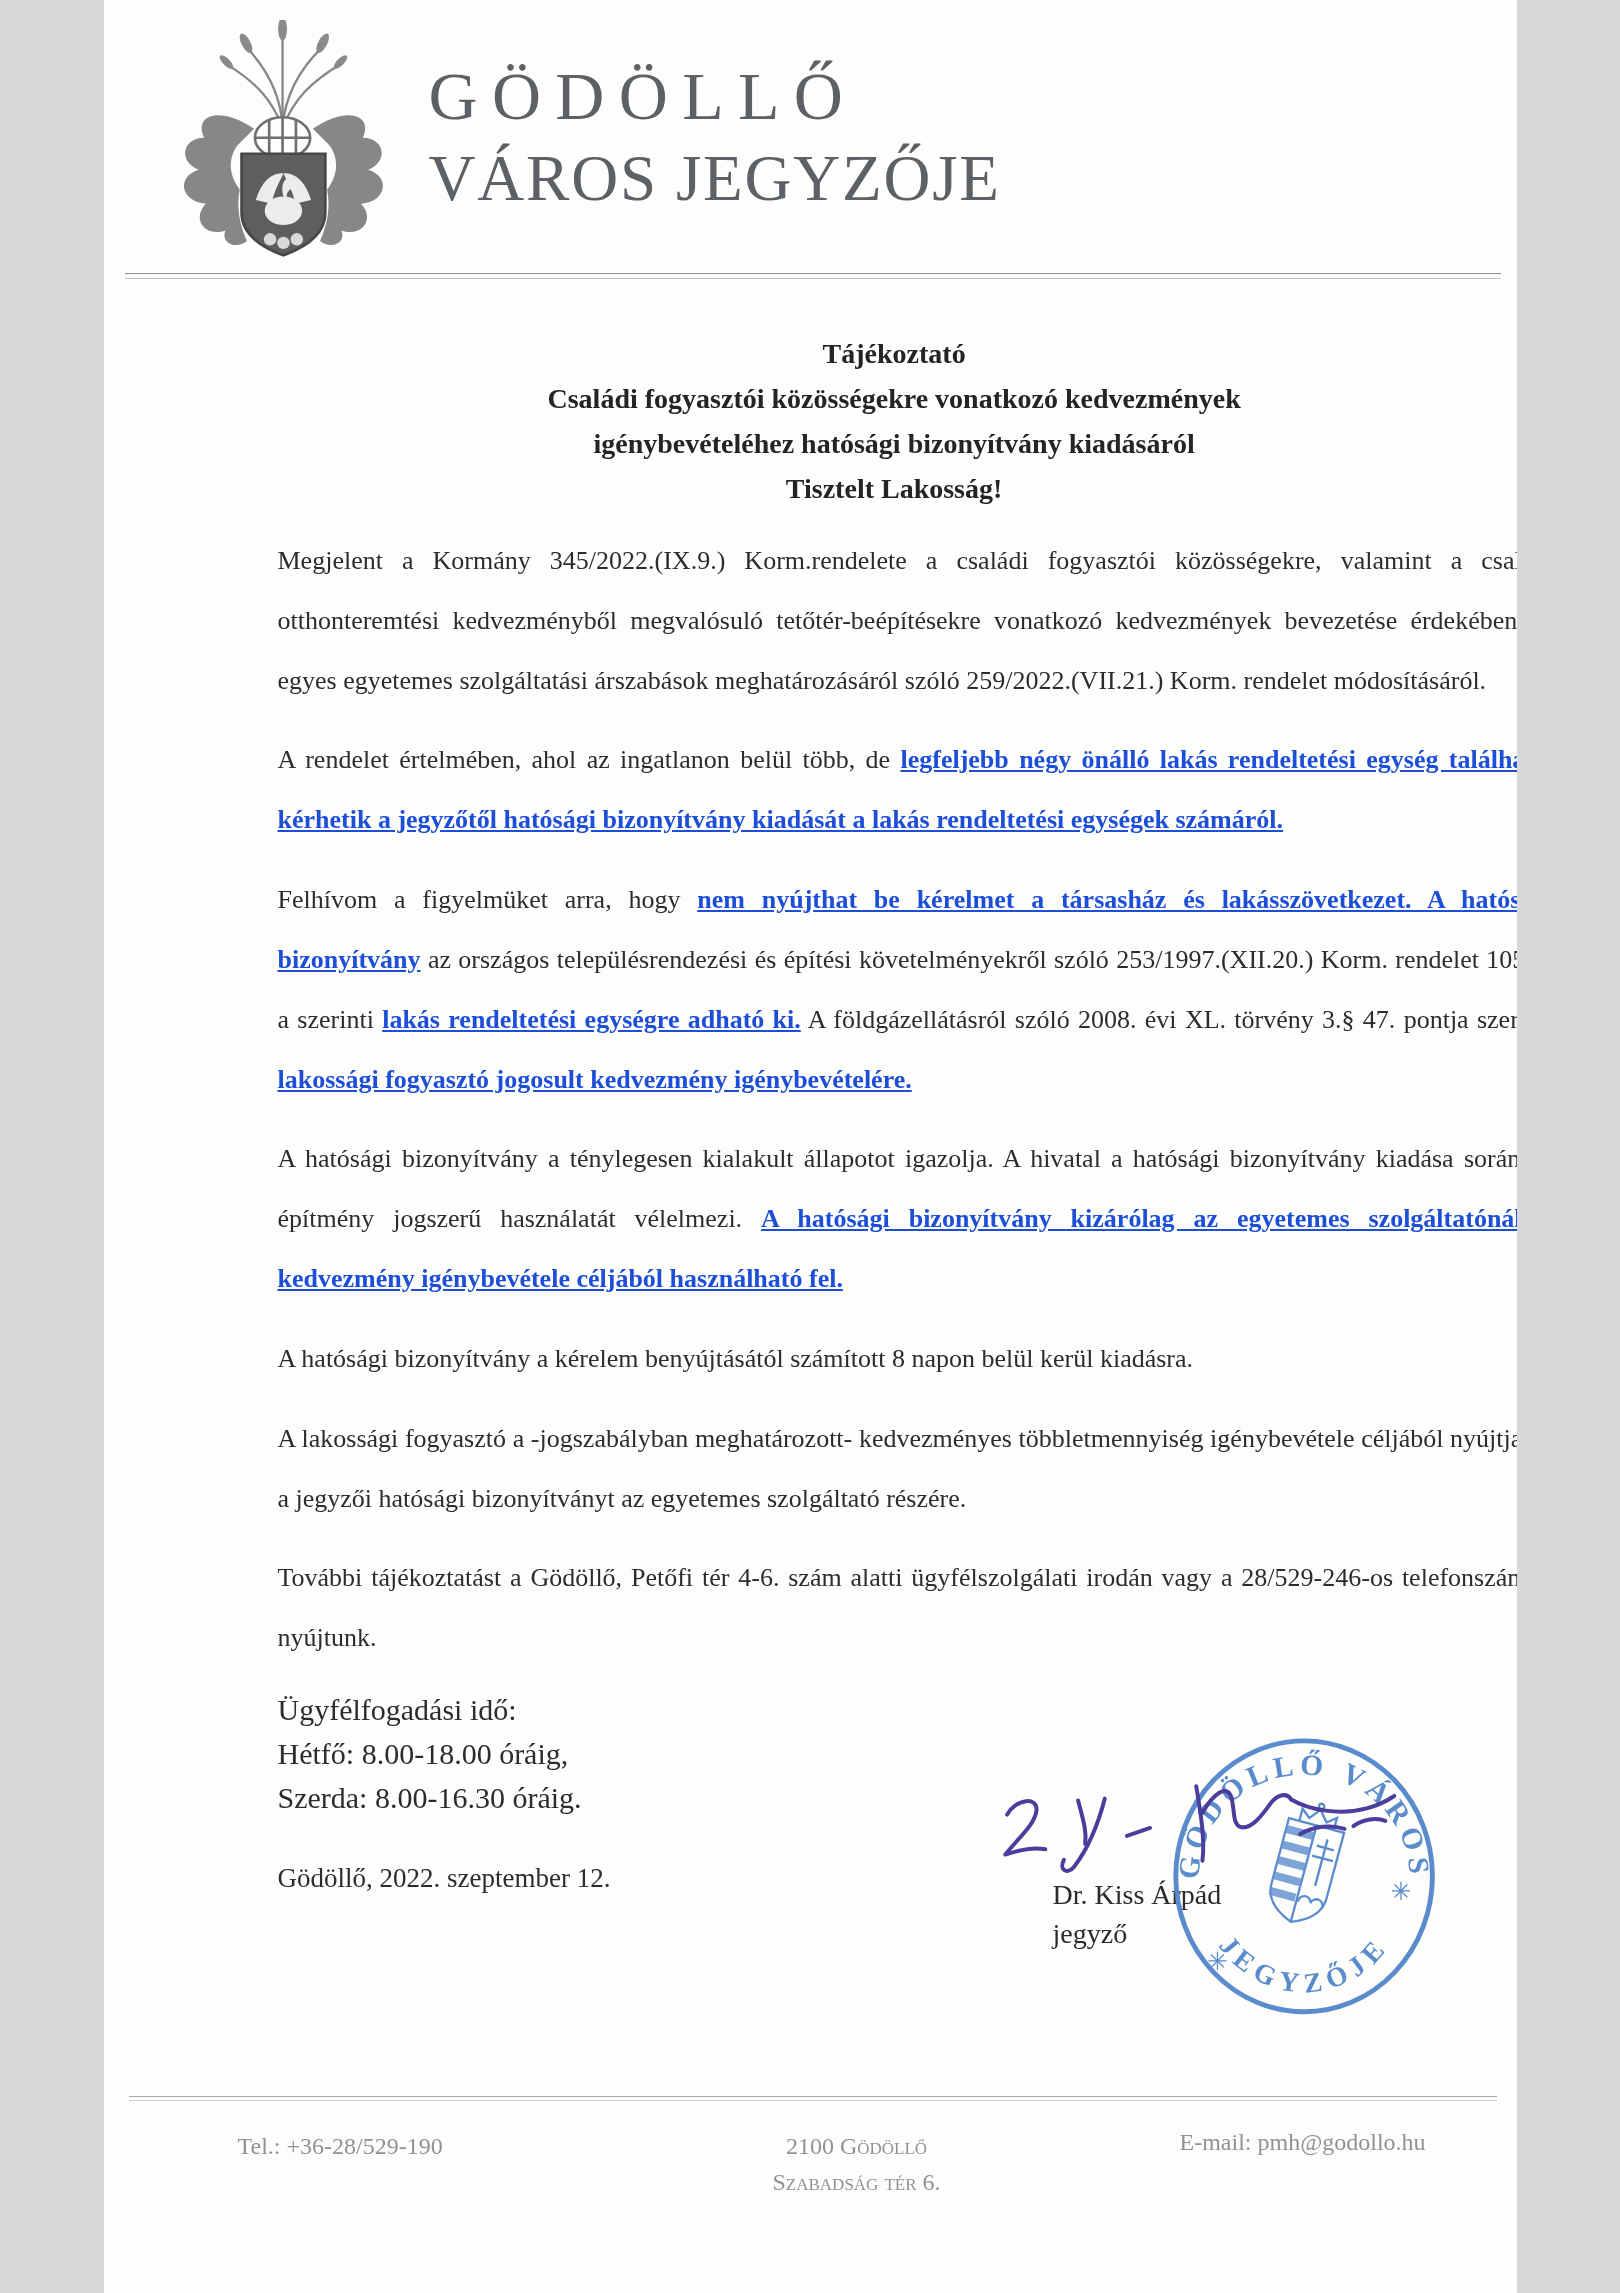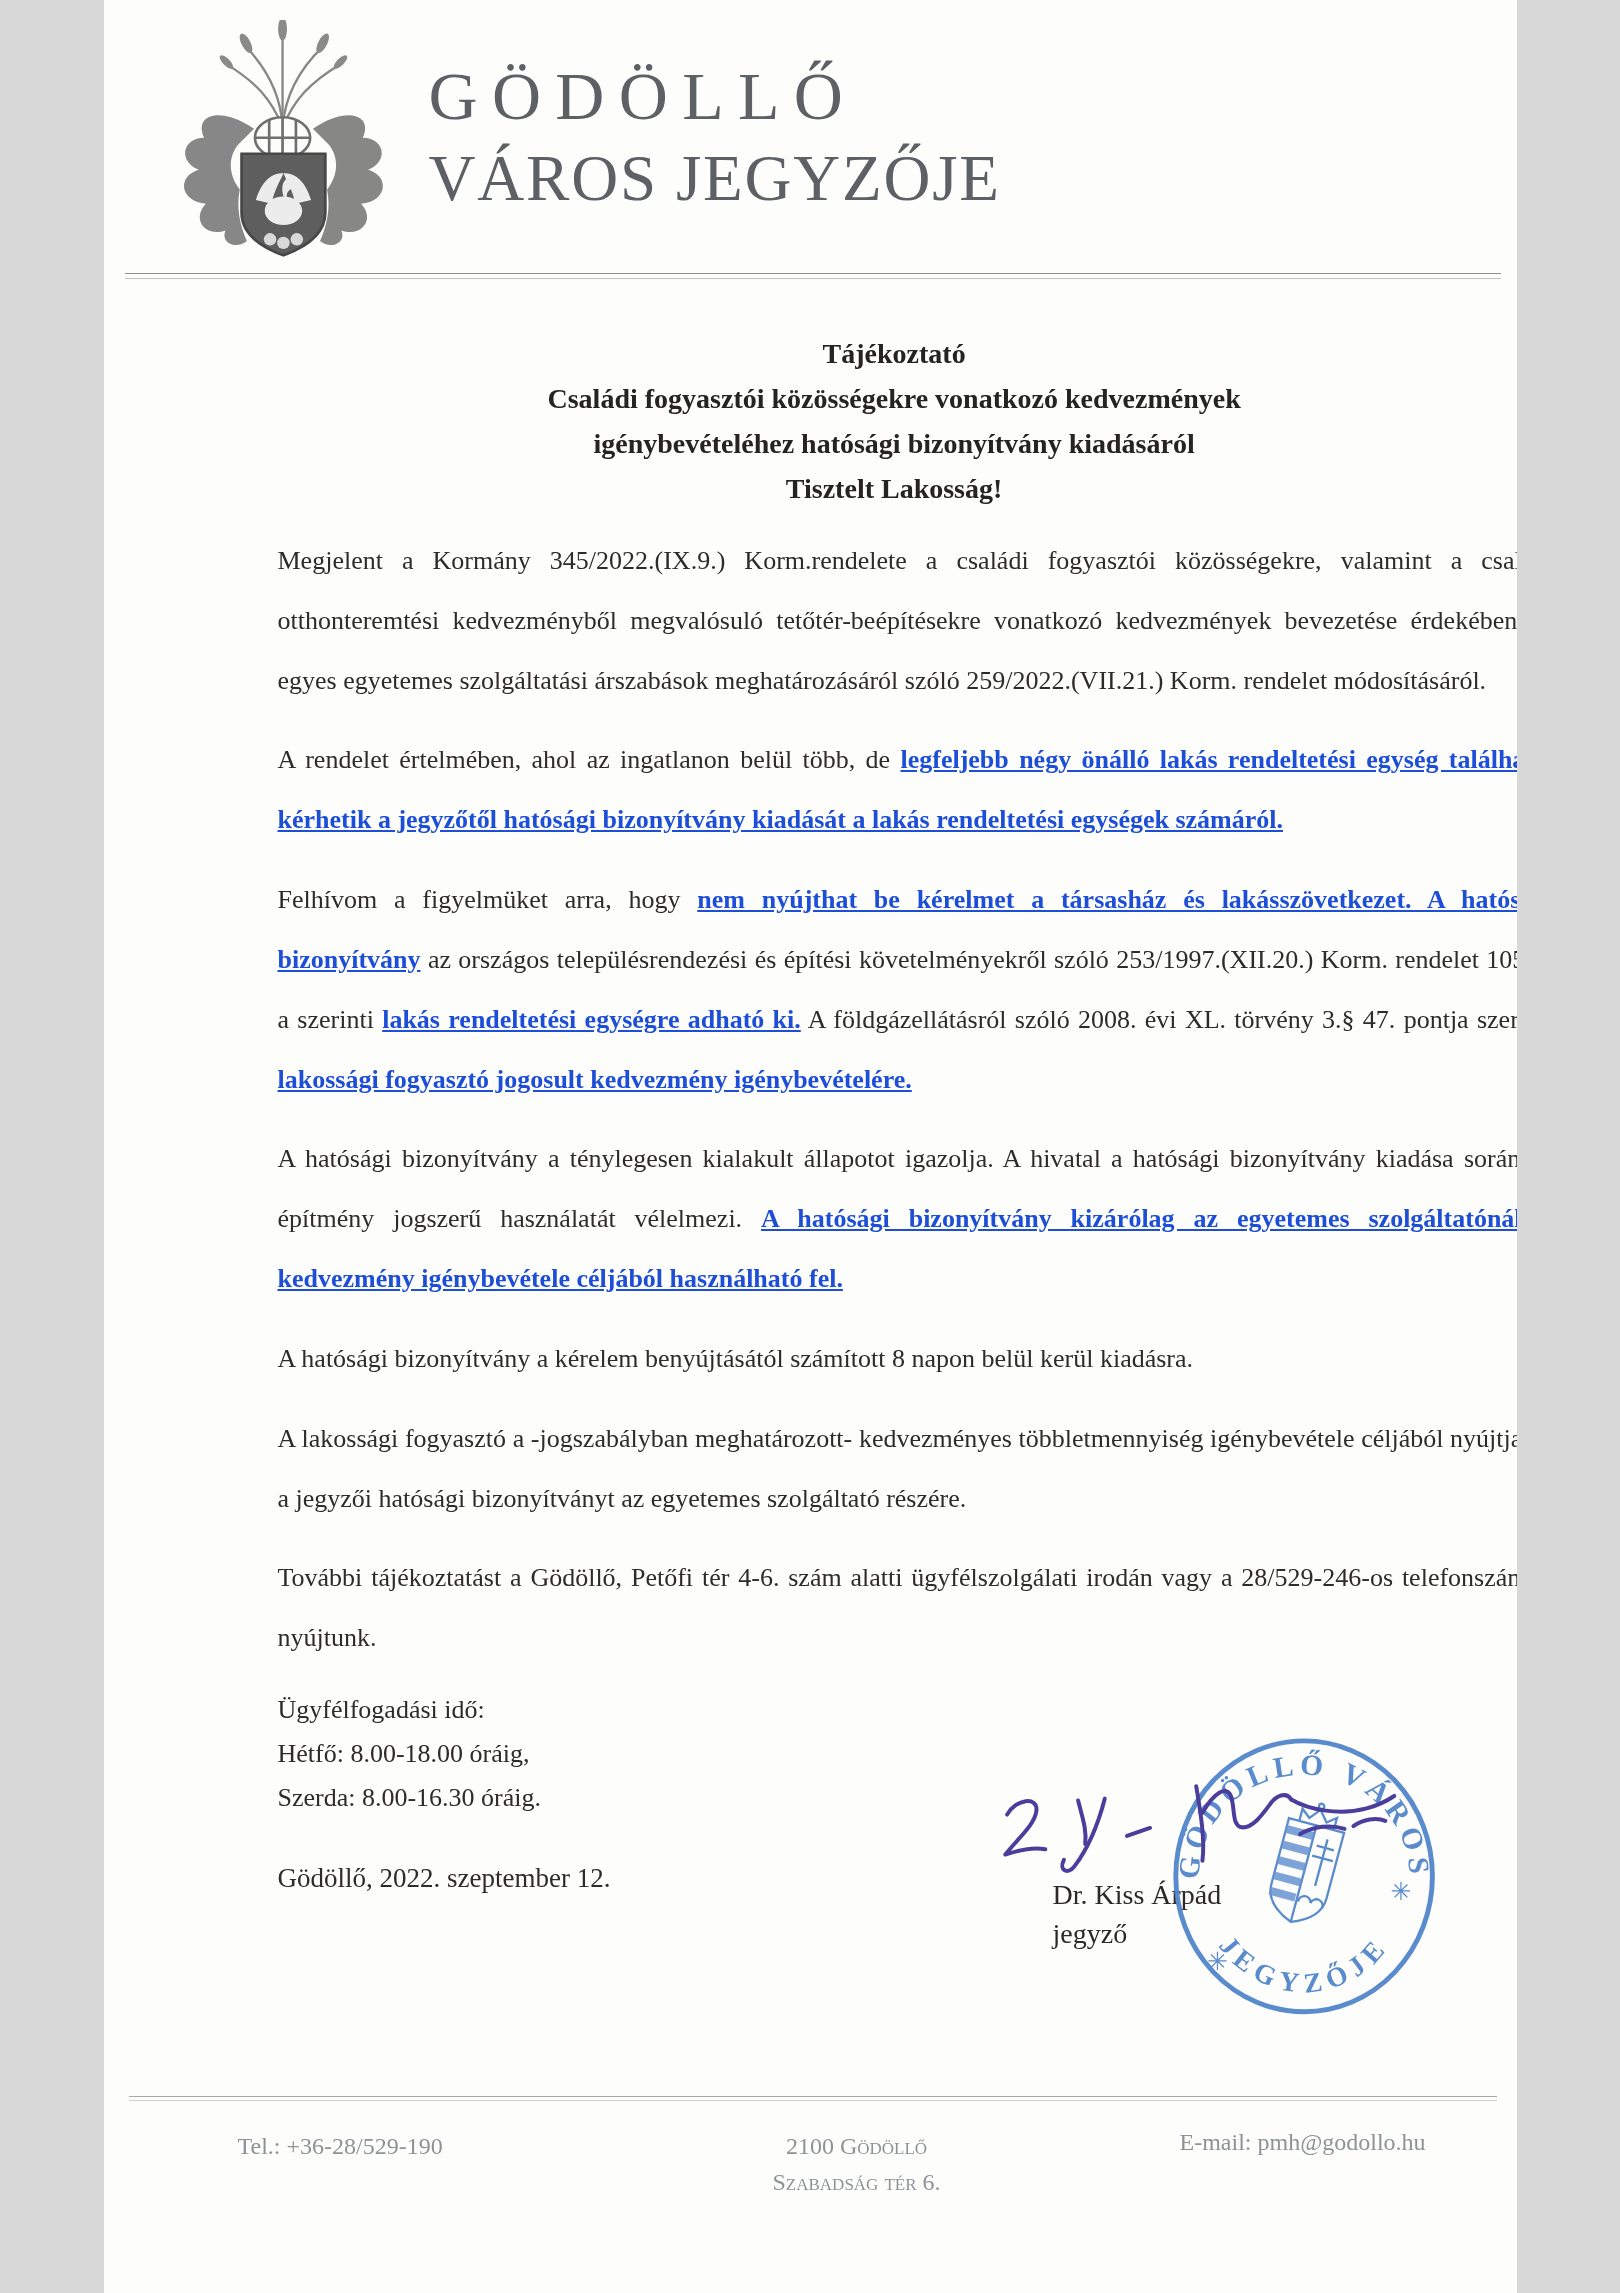--- a/index.html
+++ b/index.html
@@ -21,21 +21,21 @@
   .main-col{position:absolute;left:174px;top:331px;width:1276px;}
   .title-block{
     text-align:center;font-weight:bold;font-size:28px;line-height:45px;
     transform:translateX(-21.4px);margin-bottom:19.6px;color:#262422;
   }
   .para{
     margin:0 0 19.6px 0;font-size:26px;line-height:60px;
     text-align:justify;text-justify:inter-word;hyphens:none;
   }
   .para .b{font-weight:bold;color:#1d4ed8;text-decoration:underline;}
-  .info-line{font-size:26px;line-height:44px;}
+  .info-line{font-size:30px;line-height:44px;}
   .dateline{font-size:27px;line-height:44px;margin-top:36px;}
   
   .sig-name{position:absolute;left:949px;top:1875px;font-size:28px;line-height:39px;color:#2c2a28;}
   .sig-title{position:absolute;left:949px;top:1914px;font-size:28px;line-height:39px;color:#2c2a28;}
   .stamp-svg{position:absolute;left:1062px;top:1731px;opacity:.92;}
   .ink-svg{position:absolute;left:880px;top:1772px;}
   
   .footer-rule{
     position:absolute;top:2096px;left:25px;right:19.6px;height:2.7px;
     border-top:1.8px solid #a9a9a9;border-bottom:0.9px solid #d0d0d0;

